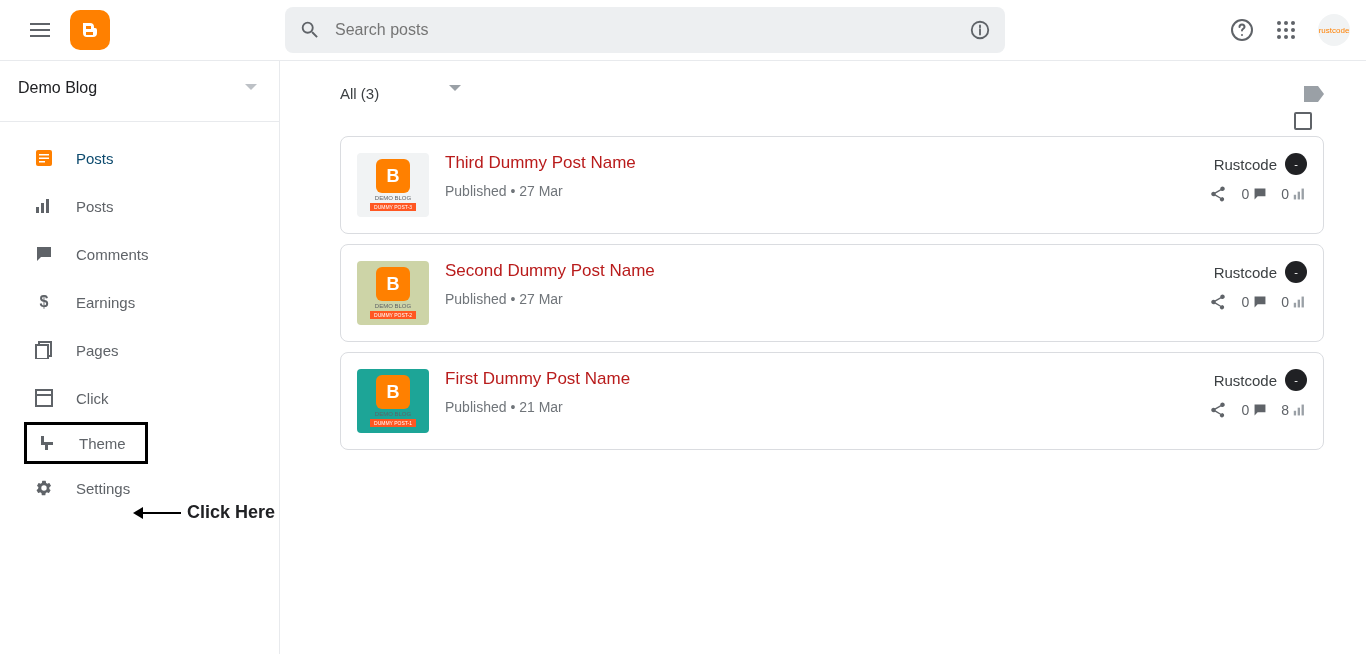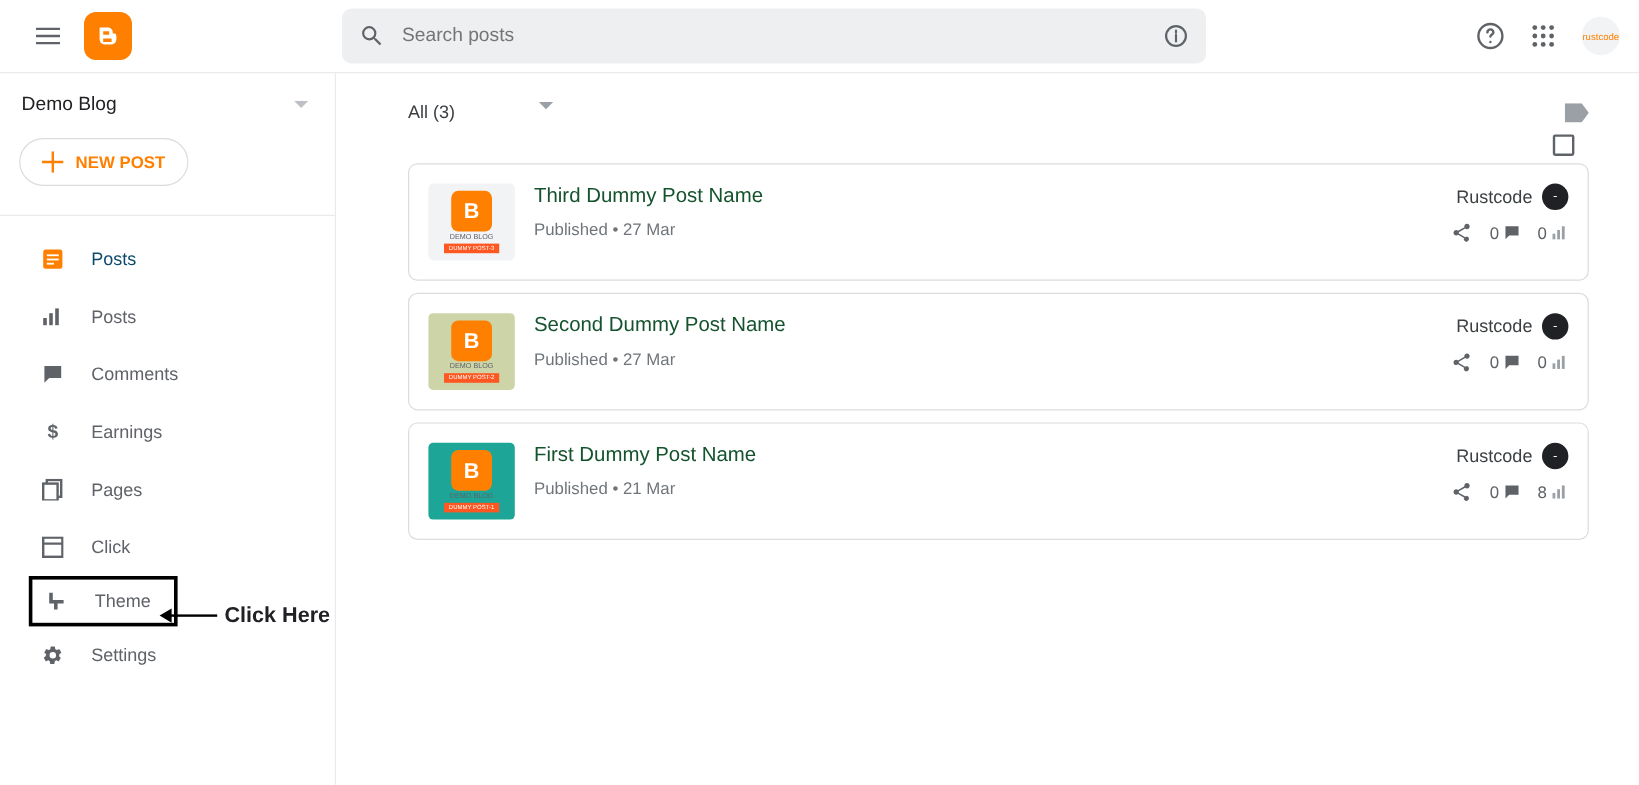--- a/index.html
+++ b/index.html
@@ -40,21 +40,21 @@
 .posts { display: flex; flex-direction: column; gap: 10px; }
 .post-card { border: 1px solid #dadce0; border-radius: 8px; padding: 16px; display: flex; gap: 16px; }
 .thumb { width: 72px; height: 64px; border-radius: 4px; display: flex; flex-direction: column; align-items: center; justify-content: center; gap: 2px; }
 .thumb-a { background: #f1f3f4; }
 .thumb-b { background: #cdd4a7; }
 .thumb-c { background: #1da597; }
 .thumb-logo { width: 34px; height: 34px; background: #FF8000; border-radius: 6px; display: flex; align-items: center; justify-content: center; color: #fff; font-weight: bold; font-size: 18px; }
 .thumb-text1 { font-size: 6px; color: #5f6368; }
 .thumb-text2 { font-size: 5px; background: #FF5722; color: #fff; padding: 1px 4px; }
 .post-info { flex: 1; }
-.post-title { font-size: 17px; color: #14532d; margin-bottom: 10px; }
+.post-title { font-size: 17px; color: #b91c1c; margin-bottom: 10px; }
 .post-meta { font-size: 14px; color: #70757a; }
 .post-right { display: flex; flex-direction: column; align-items: flex-end; gap: 10px; }
 .author-row { display: flex; align-items: center; gap: 8px; }
 .author-name { font-size: 15px; color: #3c4043; }
 .author-pic { width: 22px; height: 22px; border-radius: 50%; background: #202124; color: #fff; font-size: 11px; display: flex; align-items: center; justify-content: center; }
 .stats-row { display: flex; align-items: center; gap: 14px; color: #5f6368; font-size: 14px; }
 .stat-group { display: flex; align-items: center; gap: 4px; }
 
 svg { display: block; }
 </style>
@@ -103,26 +103,20 @@
 </div>
 
 <div class="body">
   <div class="sidebar">
     <div class="blog-selector">
       <span class="blog-name">Demo Blog</span>
       <svg class="dropdown-small" width="12" height="8" viewBox="0 0 12 8">
           <path d="M0 0l6 6 6-6z" fill="#bdc1c6"></path>
         </svg>
     </div>
-    <div class="new-post-btn">
-      <svg width="18" height="18" viewBox="0 0 18 18">
-          <path d="M8 0h2v18H8zM0 8h18v2H0z" fill="#FF8000"></path>
-        </svg>
-      <span>NEW POST</span>
-    </div>
     <div class="nav">
       <div class="nav-item active">
         <span class="nav-icon">
             <svg width="18" height="18" viewBox="0 0 18 18">
               <rect x="1" y="1" width="16" height="16" rx="2" fill="#FF8000"></rect>
               <rect x="4" y="5" width="10" height="1.5" fill="#fff"></rect>
               <rect x="4" y="8.5" width="10" height="1.5" fill="#fff"></rect>
               <rect x="4" y="12" width="6" height="1.5" fill="#fff"></rect>
             </svg>
           </span>

